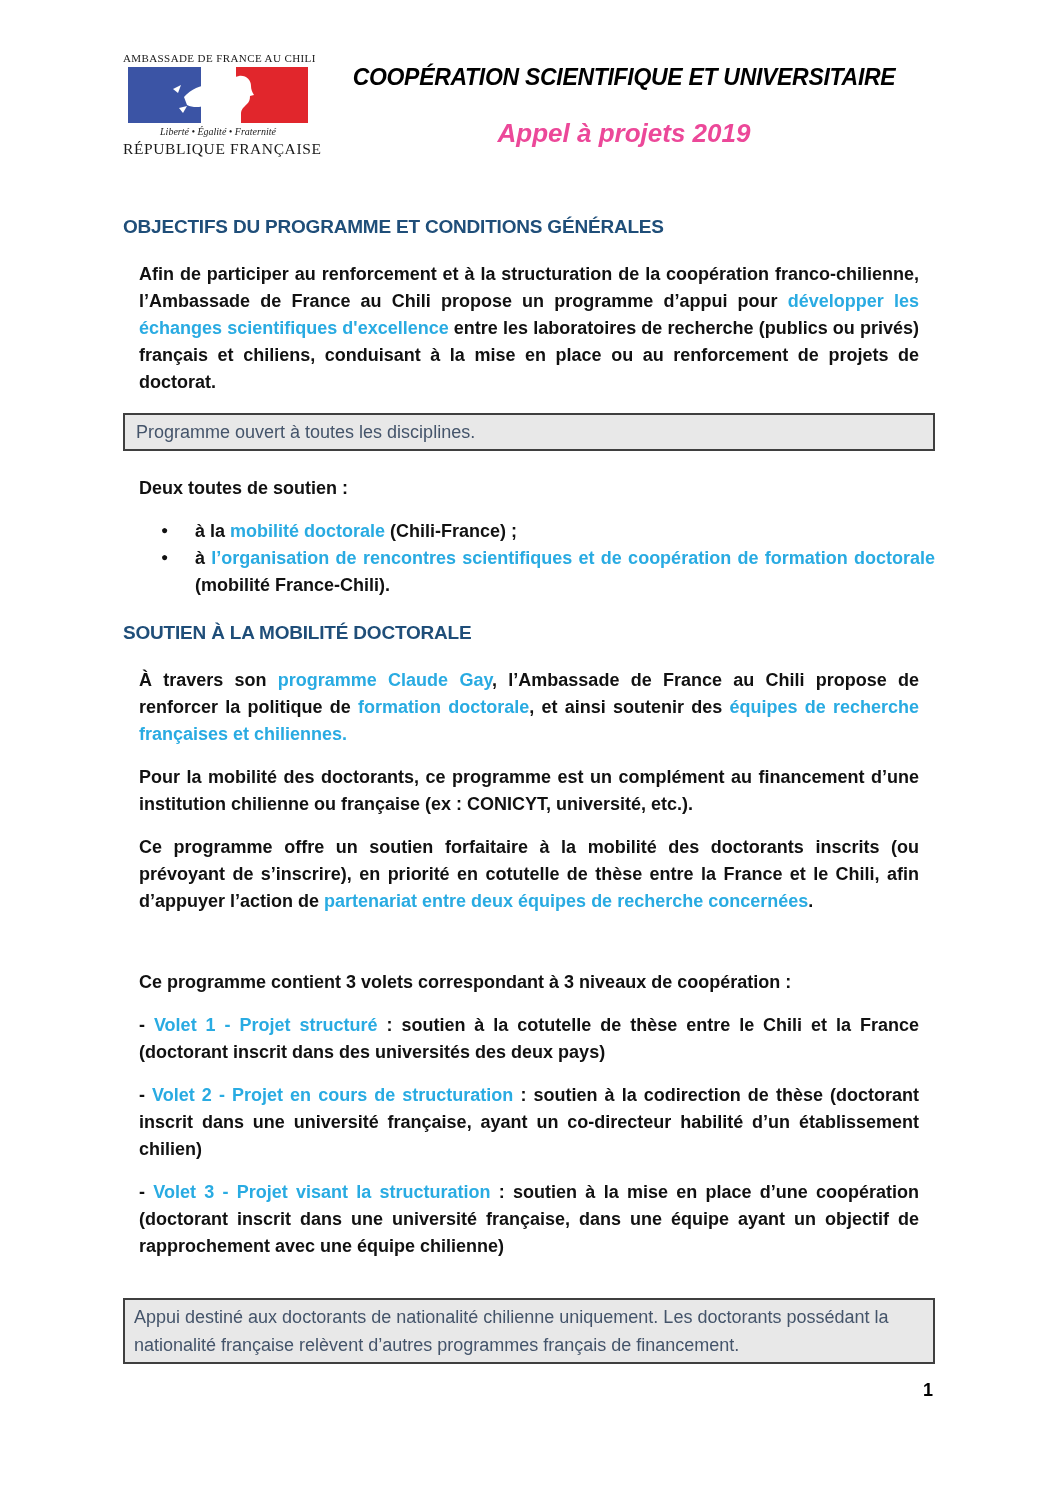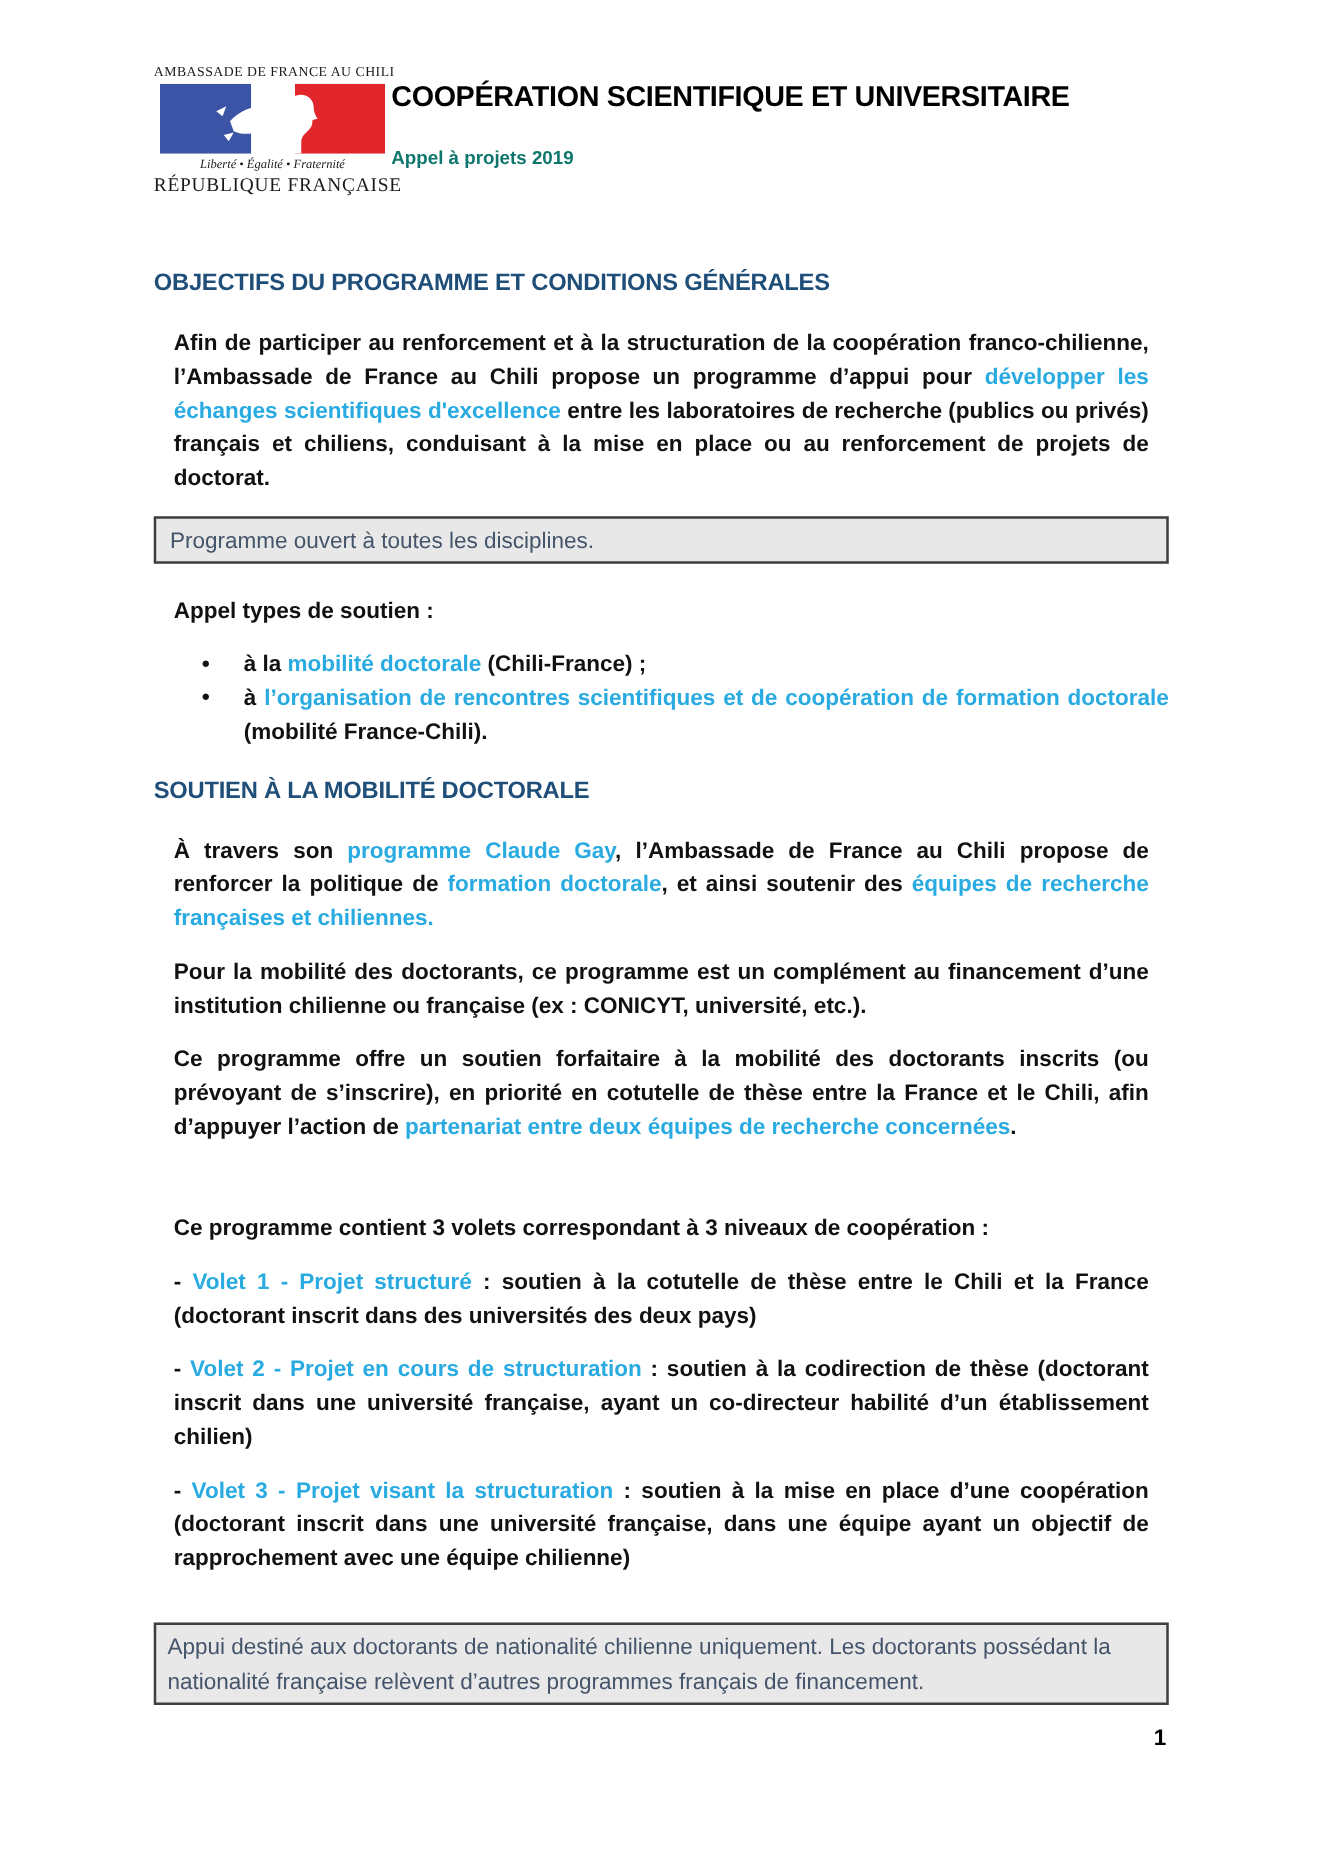--- a/index.html
+++ b/index.html
@@ -24,26 +24,26 @@
   }
   .flag { display:block; margin:3px auto 0 auto; width:180px; height:56px; }
   .logo-motto {
     font-family:"Liberation Serif", serif; font-style:italic;
     font-size:10px; color:#1a1a1a; margin-top:3px; white-space:nowrap;
   }
   .logo-bottom {
     font-family:"Liberation Serif", serif;
     font-size:15.5px; letter-spacing:0.6px; color:#1a1a1a; margin-top:3px; white-space:nowrap;
   }
-  .titles { flex:1; padding-top:12px; }
+  .titles { flex:1; text-align:center; padding-top:12px;font-style:italic; }
   .doc-title {
     margin:0; font-size:23px; font-weight:bold; color:#000;
     letter-spacing:-0.3px; white-space:nowrap;
   }
-  .doc-subtitle { margin:27px 0 0 0; font-size:15px; font-weight:bold; color:#0f766e; }
+  .doc-subtitle { margin:27px 0 0 0; font-size:26px; font-weight:bold; color:#ec4899; }
 
   
   main { margin-top:57px; font-size:18px; line-height:27px; font-weight:bold; }
   .block-heading {
     color:var(--heading,#1F4E79);
     font-size:19px; line-height:24px; font-weight:bold;
     letter-spacing:-0.2px; margin:0 0 22px 0;
   }
   .block-heading:not(:first-child) { }
   .block-para { margin:16px; text-align:justify; }
@@ -98,21 +98,21 @@
     <div class="titles">
       <h1 class="doc-title">COOPÉRATION SCIENTIFIQUE ET UNIVERSITAIRE</h1>
       <h2 class="doc-subtitle">Appel à projets 2019</h2>
     </div>
   </header>
 
   <main id="content">
       <h3 class="block-heading">OBJECTIFS DU PROGRAMME ET CONDITIONS GÉNÉRALES</h3>
       <p class="block-para"><span>Afin de participer au renforcement et à la structuration de la coopération franco-chilienne, l’Ambassade de France au Chili propose un programme d’appui pour </span><span class="hl">développer les échanges scientifiques d'excellence</span><span> entre les laboratoires de recherche (publics ou privés) français et chiliens, conduisant à la mise en place ou au renforcement de projets de doctorat.</span></p>
       <div class="block-box">Programme ouvert à toutes les disciplines.</div>
-      <p class="block-para"><span>Appel types de soutien :</span></p>
+      <p class="block-para"><span>Deux toutes de soutien :</span></p>
       <ul class="block-bullets">
         <li><span class="bullet-marker" style="font-size: 12px;">●</span><span>à la </span><span class="hl">mobilité doctorale</span><span> (Chili-France) ;</span></li>
         <li><span class="bullet-marker" style="font-size: 12px;">●</span><span>à </span><span class="hl">l’organisation de rencontres scientifiques et de coopération de formation doctorale</span><span> (mobilité France-Chili).</span></li>
       </ul>
       <div class="spacer"></div>
       <h3 class="block-heading">SOUTIEN À LA MOBILITÉ DOCTORALE</h3>
       <p class="block-para"><span>À travers son </span><span class="hl">programme Claude Gay</span><span>, l’Ambassade de France au Chili propose de renforcer la politique de </span><span class="hl">formation doctorale</span><span>, et ainsi soutenir des </span><span class="hl">équipes de recherche françaises et chiliennes.</span></p>
       <p class="block-para"><span>Pour la mobilité des doctorants, ce programme est un complément au financement d’une institution chilienne ou française (ex : CONICYT, université, etc.).</span></p>
       <p class="block-para"><span>Ce programme offre un soutien forfaitaire à la mobilité des doctorants inscrits (ou prévoyant de s’inscrire), en priorité en cotutelle de thèse entre la France et le Chili, afin d’appuyer l’action de </span><span class="hl">partenariat entre deux équipes de recherche concernées</span><span>.</span></p>
       <div class="spacer"></div>

